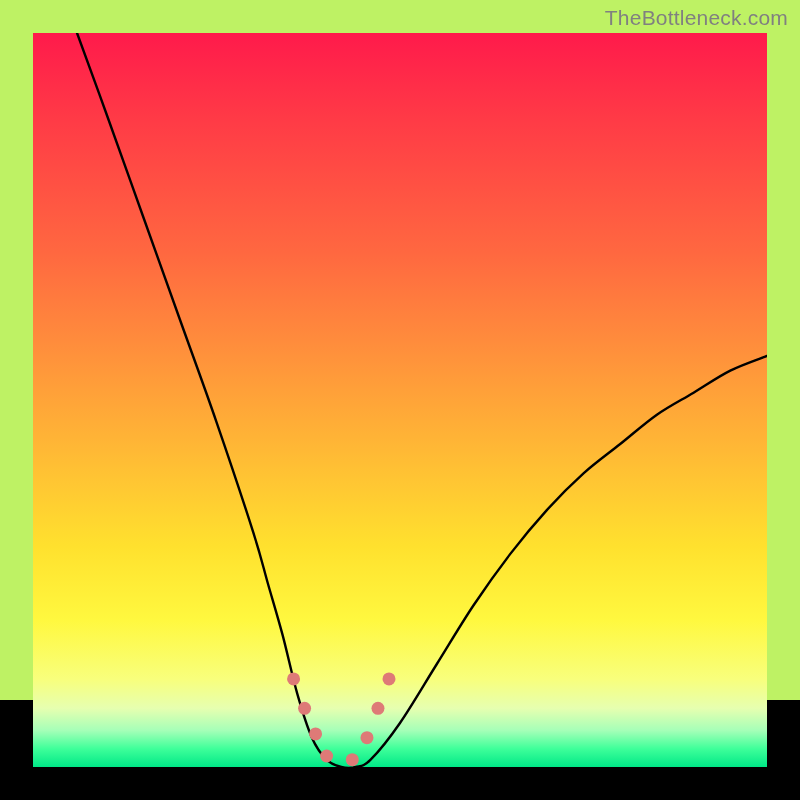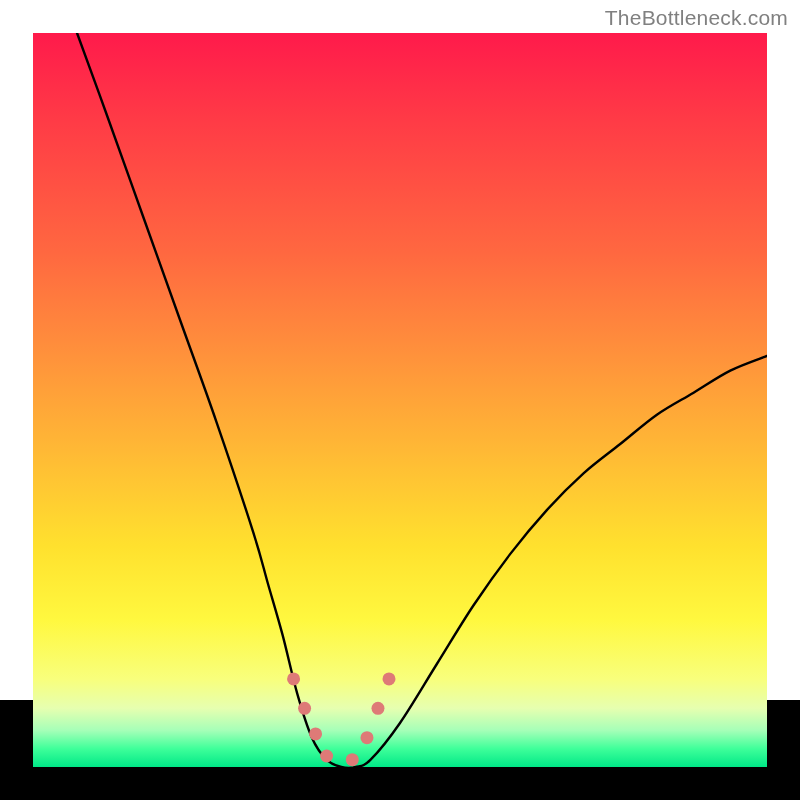--- a/index.html
+++ b/index.html
@@ -10,21 +10,21 @@
     background: #000;
     overflow: hidden;
     font-family: Arial, Helvetica, sans-serif;
   }
   .frame {
     position: absolute;
     left: 0;
     top: 0;
     width: 800px;
     height: 700px;
-    background: #ffffff;
+    background: #bef264;
   }
   .plot-area {
     position: absolute;
     left: 33px;
     top: 33px;
     width: 734px;
     height: 734px;
     overflow: hidden;
   }
   .gradient {

